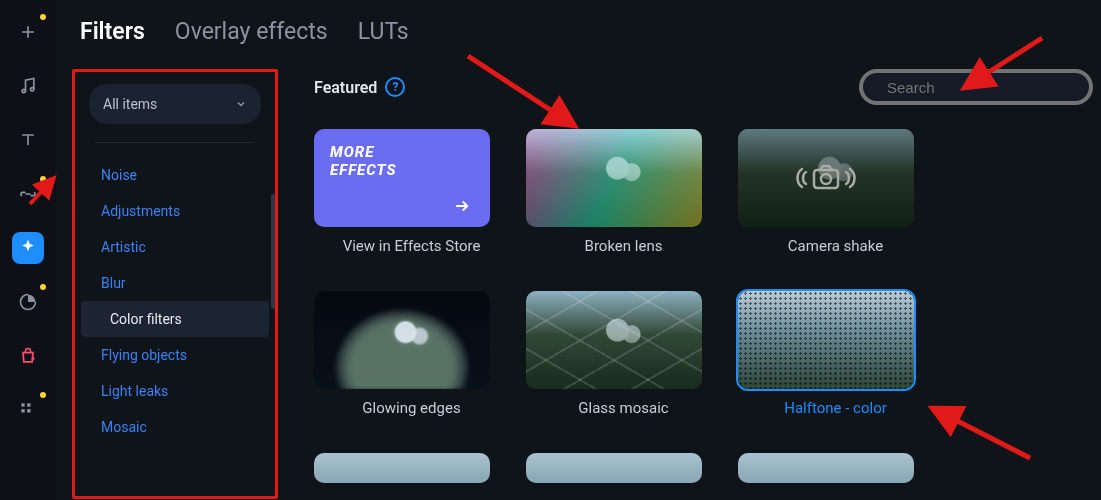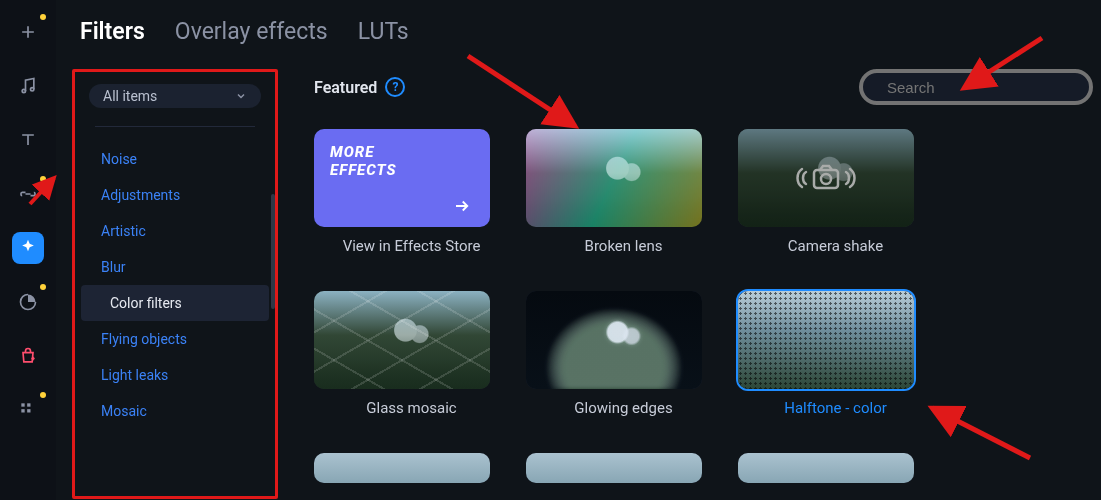--- a/index.html
+++ b/index.html
@@ -75,21 +75,21 @@
   .sidebar-scroll-indicator {
     position: absolute;
     right: 0; top: 122px; width: 4px; height: 115px;
     background: #2f3746;
     border-radius: 2px;
   }
   .dropdown {
     margin: 6px 14px 18px 14px;
     background: #1b2230;
     border-radius: 18px;
-    height: 24px;
+    height: 40px;
     display: flex; align-items: center; justify-content: space-between;
     padding: 0 14px;
     color: #b9c0cf;
   }
   .dropdown svg { width: 12px; height: 12px; color: #8b92a4; }
   .divider {
     height: 1px; background: #22293a;
     margin: 0 20px 14px 20px;
   }
   .cat-list { display: flex; flex-direction: column; }
@@ -370,31 +370,31 @@
               <circle cx="32" cy="21" r="5"></circle>
               <path d="M26 12l3-4h6l3 4"></path>
               <path d="M12 14c-4 2-4 10 0 12M8 11c-6 4-6 14 0 18" stroke-linecap="round"></path>
               <path d="M52 14c4 2 4 10 0 12M56 11c6 4 6 14 0 18" stroke-linecap="round"></path>
             </svg>
           </div>
           <div class="caption">Camera shake</div>
         </div>
 
         <div class="cell">
+          <div class="thumb glowing-edges">
+              <div class="castle-base"></div>
+            </div>
+          <div class="caption">Glowing edges</div>
+        </div>
+
+        <div class="cell">
           <div class="thumb glass-mosaic">
               <div class="castle-base"></div>
             </div>
           <div class="caption">Glass mosaic</div>
-        </div>
-
-        <div class="cell">
-          <div class="thumb glowing-edges">
-              <div class="castle-base"></div>
-            </div>
-          <div class="caption">Glowing edges</div>
         </div>
 
         <div class="cell">
           <div class="thumb halftone selected"></div>
           <div class="caption selected">Halftone - color</div>
         </div>
 
         <div class="cell">
           <div class="thumb partial-thumb">
               <div class="castle-base"></div>

